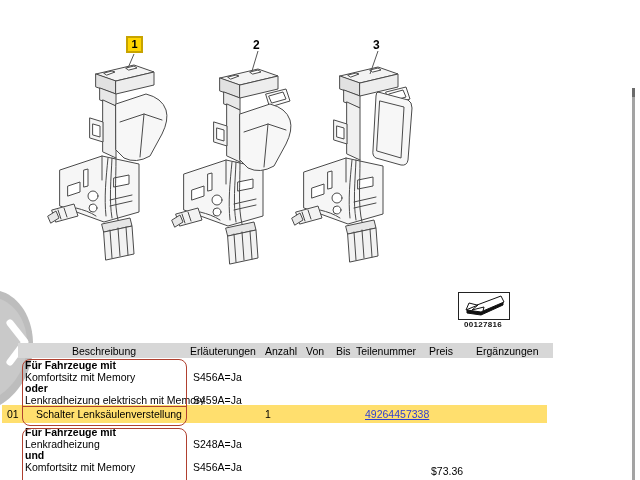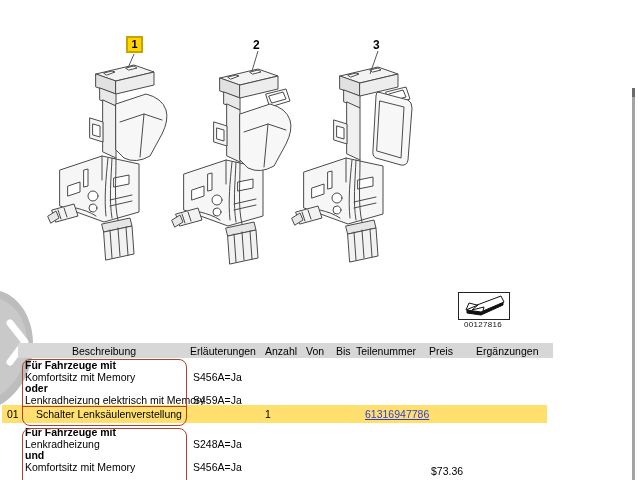--- a/index.html
+++ b/index.html
@@ -9,21 +9,21 @@
   
   .callout{position:absolute;font-weight:bold;font-size:12px;line-height:14px;color:#000;cursor:pointer;}
   .callout.hl{width:13px;height:13px;line-height:13px;text-align:center;font-size:11px;
               background:var(--hl-label-bg,#ffd500);border:2px solid var(--hl-label-bd,#c7a300);}
 
   .part-svg{position:absolute;}
   #leaders,#nav-blob{position:absolute;pointer-events:none;}
 
   
   #dir-box{position:absolute;left:458px;top:292px;width:50px;height:26px;border:1px solid #222;background:#fff;}
-  #dir-num{position:absolute;left:450px;top:320px;width:66px;text-align:center;font-size:8px;letter-spacing:0.3px;color:#111;}
+  #dir-num{position:absolute;left:450px;top:320px;width:66px;text-align:center;font-size:8px;letter-spacing:0.3px;color:#111;font-weight:bold;}
 
   
   #vline{position:absolute;left:632px;top:88px;width:3px;height:392px;background:#a3a3a3;}
   #vthumb{position:absolute;left:632px;top:88px;width:3px;height:9px;background:#6b6b6b;}
 
   
   #thead{position:absolute;left:18px;top:343px;width:535px;height:15px;background:var(--hdr-bg,#d7d7d7);}
   #thead span{position:absolute;top:2px;font-weight:normal;font-size:10.5px;white-space:nowrap;}
   #tbody{position:absolute;left:0;top:0;width:578px;height:480px;}
   .gline{position:absolute;font-size:10.5px;line-height:11px;white-space:nowrap;}
@@ -219,21 +219,21 @@
       </div>
       <div class="gline" style="top: 394.5px;">
         <span class="desc">Lenkradheizung elektrisch mit Memory</span>
         <span class="note">S459A=Ja</span>
       </div>
       <div class="yellow-band" style="top: 405px;"></div>
       <div class="prow">
         <span style="left: 7px; top: 408px;">01</span>
         <span style="left: 36px; top: 408px;">Schalter Lenksäulenverstellung</span>
         <span style="left: 265px; top: 408px;">1</span>
-        <span class="plink" style="left: 365px; top: 408px;">61316947786</span>
+        <span class="plink" style="left: 365px; top: 408px;">49264457338</span>
         <span style="left: 431px; top: 427px; margin-top: 38px;">$73.36</span>
       </div>
       <div class="gline" style="top: 427px;">
         <span class="desc bold">Für Fahrzeuge mit</span>
       </div>
       <div class="gline" style="top: 438.5px;">
         <span class="desc">Lenkradheizung</span>
         <span class="note">S248A=Ja</span>
       </div>
       <div class="gline" style="top: 450px;">

